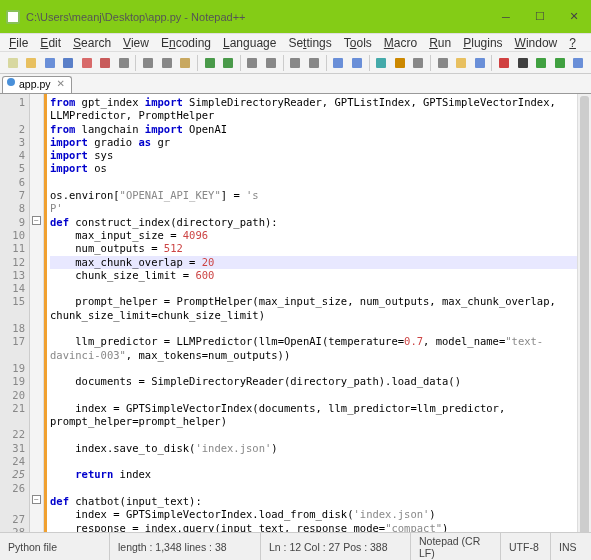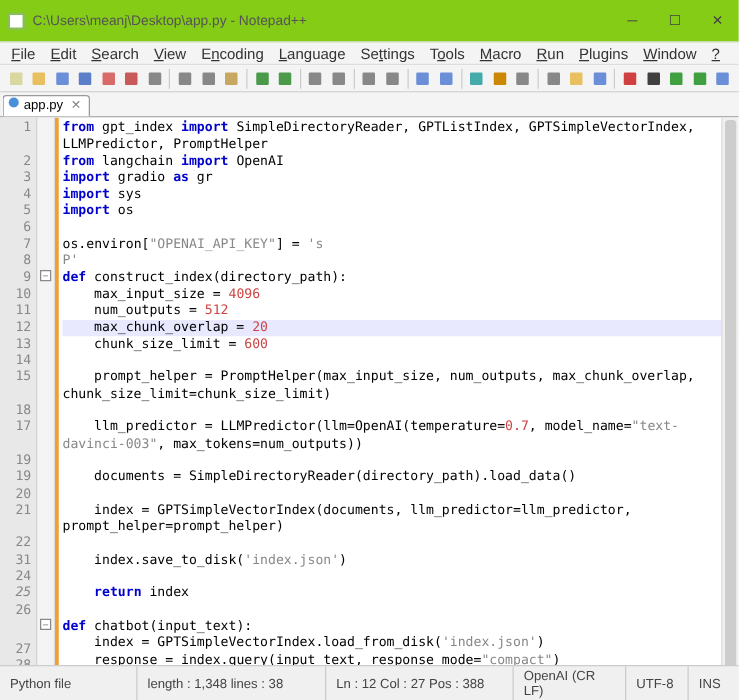--- a/index.html
+++ b/index.html
@@ -376,16 +376,16 @@
   <div class="code" id="code" style="padding-left: 6px;"><div style="position: absolute; left: 0px; top: 0px; width: 3px; height: 558.6px; background: rgb(240, 160, 48);"></div><div class="line" style="height: 26.6px; white-space: pre-wrap; line-height: 13.3px; padding-right: 18px;"><span class="s-k">from</span> gpt_index <span class="s-k">import</span> SimpleDirectoryReader<span class="s-o">,</span> GPTListIndex<span class="s-o">,</span> GPTSimpleVectorIndex<span class="s-o">,</span> LLMPredictor<span class="s-o">,</span> PromptHelper</div><div class="line" style="height: 13.3px; white-space: pre-wrap; line-height: 13.3px; padding-right: 18px;"><span class="s-k">from</span> langchain <span class="s-k">import</span> OpenAI</div><div class="line" style="height: 13.3px; white-space: pre-wrap; line-height: 13.3px; padding-right: 18px;"><span class="s-k">import</span> gradio <span class="s-k">as</span> gr</div><div class="line" style="height: 13.3px; white-space: pre-wrap; line-height: 13.3px; padding-right: 18px;"><span class="s-k">import</span> sys</div><div class="line" style="height: 13.3px; white-space: pre-wrap; line-height: 13.3px; padding-right: 18px;"><span class="s-k">import</span> os</div><div class="line" style="height: 13.3px; white-space: pre-wrap; line-height: 13.3px; padding-right: 18px;"></div><div class="line" style="height: 13.3px; white-space: pre-wrap; line-height: 13.3px; padding-right: 18px;">os<span class="s-o">.</span>environ<span class="s-o">[</span><span class="s-s">"OPENAI_API_KEY"</span><span class="s-o">]</span> <span class="s-o">=</span> <span class="s-s">'s                                                       P'</span></div><div class="line" style="height: 13.3px; white-space: pre-wrap; line-height: 13.3px; padding-right: 18px;"></div><div class="line" style="height: 13.3px; white-space: pre-wrap; line-height: 13.3px; padding-right: 18px;"><span class="s-k">def</span> <span class="s-d">construct_index</span><span class="s-o">(</span>directory_path<span class="s-o">)</span><span class="s-o">:</span></div><div class="line" style="height: 13.3px; white-space: pre-wrap; line-height: 13.3px; padding-right: 18px;">    max_input_size <span class="s-o">=</span> <span class="s-n">4096</span></div><div class="line" style="height: 13.3px; white-space: pre-wrap; line-height: 13.3px; padding-right: 18px;">    num_outputs <span class="s-o">=</span> <span class="s-n">512</span></div><div class="line hl" style="height: 13.3px; white-space: pre-wrap; line-height: 13.3px; padding-right: 18px;">    max_chunk_overlap <span class="s-o">=</span> <span class="s-n">20</span></div><div class="line" style="height: 13.3px; white-space: pre-wrap; line-height: 13.3px; padding-right: 18px;">    chunk_size_limit <span class="s-o">=</span> <span class="s-n">600</span></div><div class="line" style="height: 13.3px; white-space: pre-wrap; line-height: 13.3px; padding-right: 18px;"></div><div class="line" style="height: 26.6px; white-space: pre-wrap; line-height: 13.3px; padding-right: 18px;">    prompt_helper <span class="s-o">=</span> PromptHelper<span class="s-o">(</span>max_input_size<span class="s-o">,</span> num_outputs<span class="s-o">,</span> max_chunk_overlap<span class="s-o">,</span> chunk_size_limit<span class="s-o">=</span>chunk_size_limit<span class="s-o">)</span></div><div class="line" style="height: 13.3px; white-space: pre-wrap; line-height: 13.3px; padding-right: 18px;"></div><div class="line" style="height: 26.6px; white-space: pre-wrap; line-height: 13.3px; padding-right: 18px;">    llm_predictor <span class="s-o">=</span> LLMPredictor<span class="s-o">(</span>llm<span class="s-o">=</span>OpenAI<span class="s-o">(</span>temperature<span class="s-o">=</span><span class="s-n">0.7</span><span class="s-o">,</span> model_name<span class="s-o">=</span><span class="s-s">"text-davinci-003"</span><span class="s-o">,</span> max_tokens<span class="s-o">=</span>num_outputs<span class="s-o">)</span><span class="s-o">)</span></div><div class="line" style="height: 13.3px; white-space: pre-wrap; line-height: 13.3px; padding-right: 18px;"></div><div class="line" style="height: 13.3px; white-space: pre-wrap; line-height: 13.3px; padding-right: 18px;">    documents <span class="s-o">=</span> SimpleDirectoryReader<span class="s-o">(</span>directory_path<span class="s-o">)</span><span class="s-o">.</span>load_data<span class="s-o">(</span><span class="s-o">)</span></div><div class="line" style="height: 13.3px; white-space: pre-wrap; line-height: 13.3px; padding-right: 18px;"></div><div class="line" style="height: 26.6px; white-space: pre-wrap; line-height: 13.3px; padding-right: 18px;">    index <span class="s-o">=</span> GPTSimpleVectorIndex<span class="s-o">(</span>documents<span class="s-o">,</span> llm_predictor<span class="s-o">=</span>llm_predictor<span class="s-o">,</span> prompt_helper<span class="s-o">=</span>prompt_helper<span class="s-o">)</span></div><div class="line" style="height: 13.3px; white-space: pre-wrap; line-height: 13.3px; padding-right: 18px;"></div><div class="line" style="height: 13.3px; white-space: pre-wrap; line-height: 13.3px; padding-right: 18px;">    index<span class="s-o">.</span>save_to_disk<span class="s-o">(</span><span class="s-s">'index.json'</span><span class="s-o">)</span></div><div class="line" style="height: 13.3px; white-space: pre-wrap; line-height: 13.3px; padding-right: 18px;"></div><div class="line" style="height: 13.3px; white-space: pre-wrap; line-height: 13.3px; padding-right: 18px;">    <span class="s-k">return</span> index</div><div class="line" style="height: 13.3px; white-space: pre-wrap; line-height: 13.3px; padding-right: 18px;"></div><div class="line" style="height: 13.3px; white-space: pre-wrap; line-height: 13.3px; padding-right: 18px;"><span class="s-k">def</span> <span class="s-d">chatbot</span><span class="s-o">(</span>input_text<span class="s-o">)</span><span class="s-o">:</span></div><div class="line" style="height: 13.3px; white-space: pre-wrap; line-height: 13.3px; padding-right: 18px;">    index <span class="s-o">=</span> GPTSimpleVectorIndex<span class="s-o">.</span>load_from_disk<span class="s-o">(</span><span class="s-s">'index.json'</span><span class="s-o">)</span></div><div class="line" style="height: 13.3px; white-space: pre-wrap; line-height: 13.3px; padding-right: 18px;">    response <span class="s-o">=</span> index<span class="s-o">.</span>query<span class="s-o">(</span>input_text<span class="s-o">,</span> response_mode<span class="s-o">=</span><span class="s-s">"compact"</span><span class="s-o">)</span></div><div class="line" style="height: 13.3px; white-space: pre-wrap; line-height: 13.3px; padding-right: 18px;">    <span class="s-k">return</span> response<span class="s-o">.</span>response</div><div class="line" style="height: 13.3px; white-space: pre-wrap; line-height: 13.3px; padding-right: 18px;"></div></div>
   <div class="vscroll">
       <div class="thumb"></div>
     </div>
 </div>
 
 <div class="statusbar">
   <div class="cell" style="width:110px">Python file</div>
   <div class="cell flex">length : 1,348    lines : 38</div>
   <div class="cell" style="width:150px">Ln : 12    Col : 27    Pos : 388</div>
-  <div class="cell" style="width:90px">OpenAI (CR LF)</div>
+  <div class="cell" style="width:90px">Notepad (CR LF)</div>
   <div class="cell" style="width:50px">UTF-8</div>
   <div class="cell" style="width:40px;border-right:none">INS</div>
 </div>
 
 </body></html>

